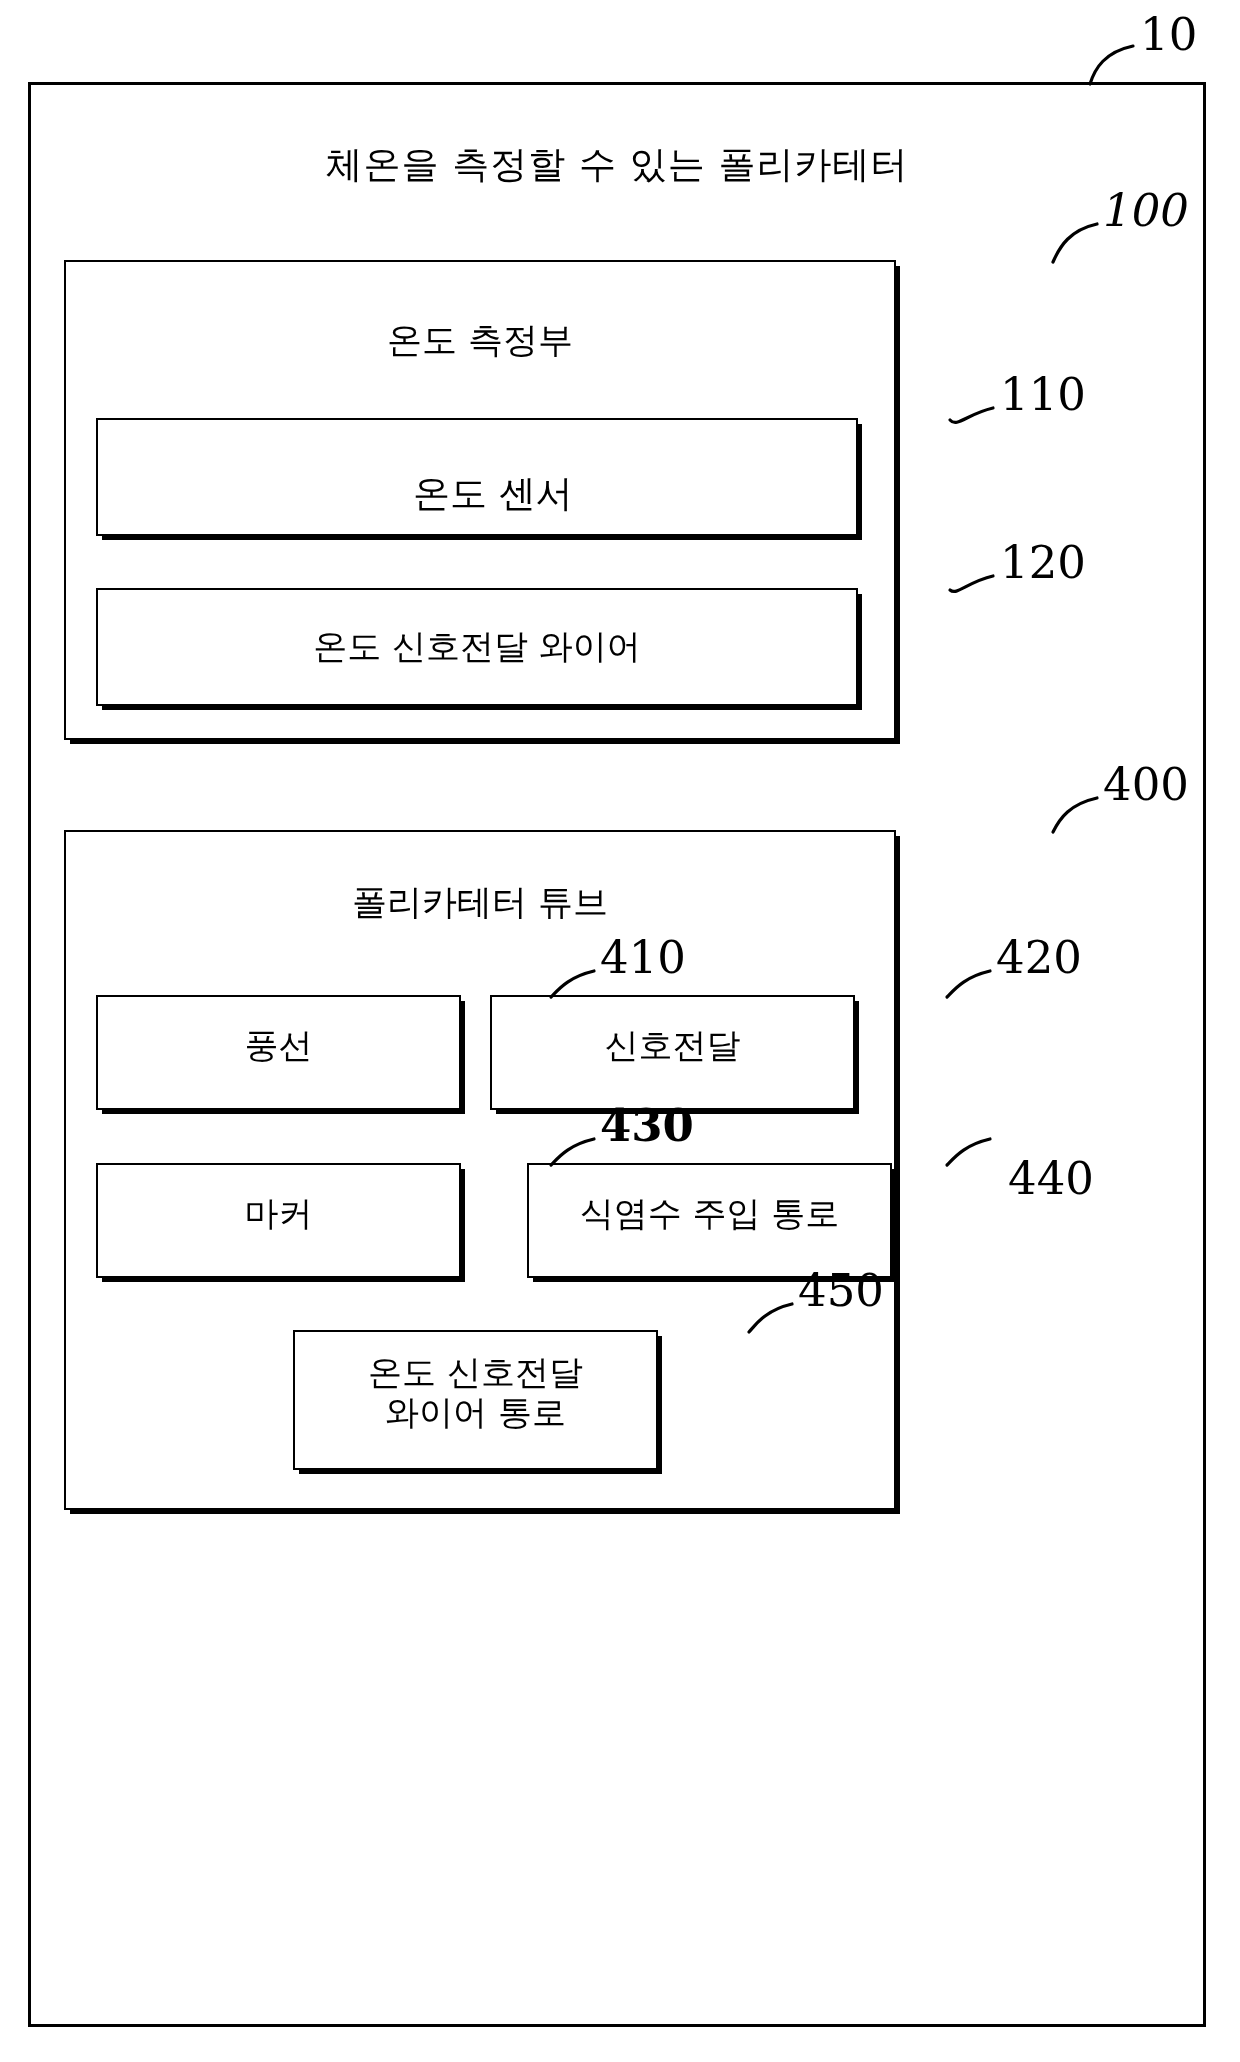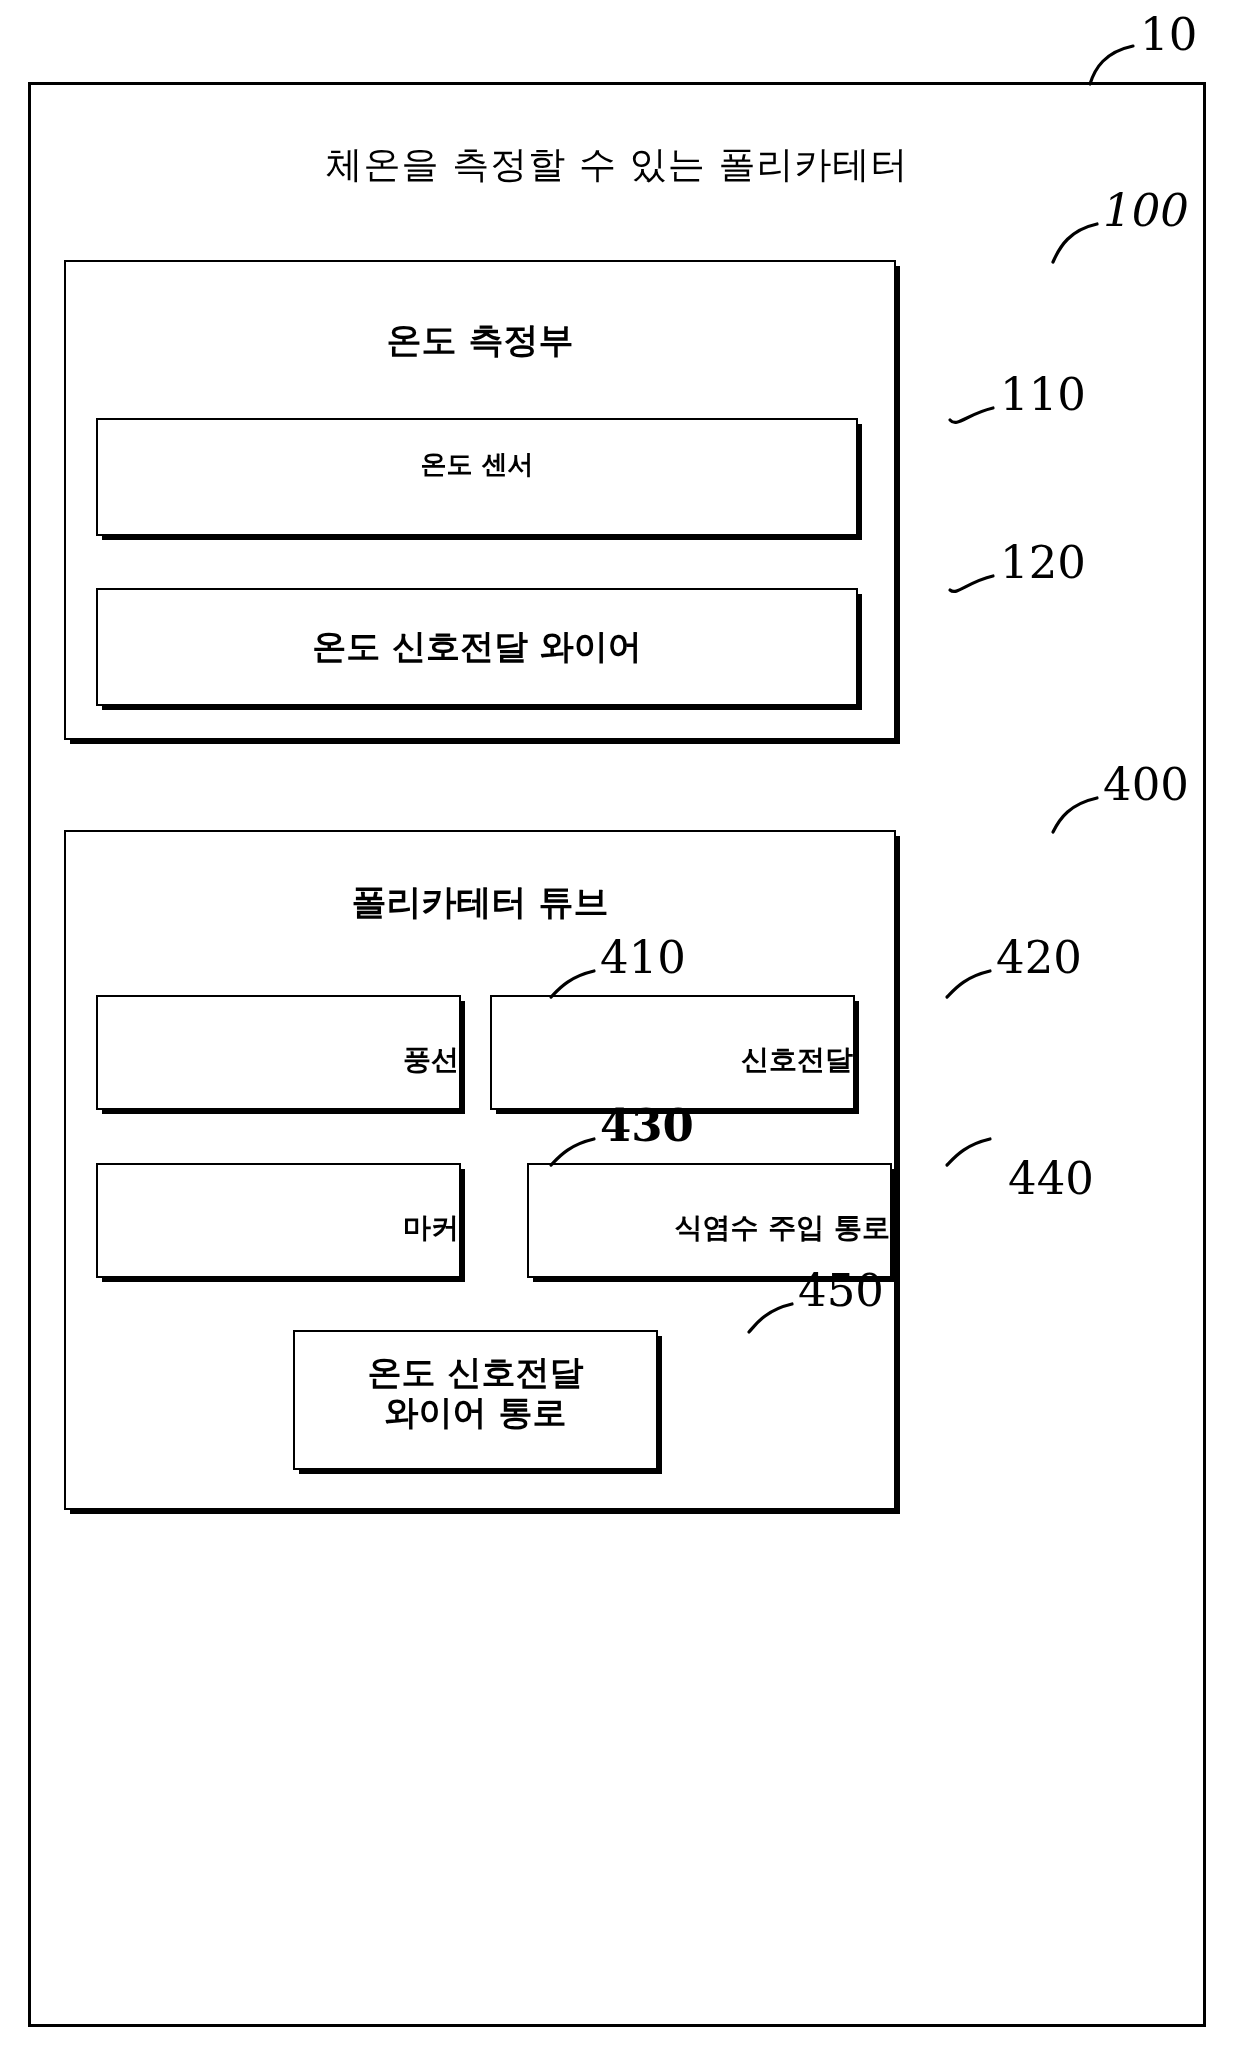--- a/index.html
+++ b/index.html
@@ -36,21 +36,21 @@
     border-width: 3px;
   }
 
   .boxlabel {
     position: absolute;
     left: 0;
     width: 100%;
     text-align: center;
     line-height: 1.18;
     white-space: pre-line;
-    font-weight: 700;
+    font-weight: 400;
   }
 
   
   #outer-box {
     left: 28px;
     top: 82px;
     width: 1178px;
     height: 1945px;
     border: 3px solid #000000;
     box-shadow: none;
@@ -78,22 +78,23 @@
     font-size: 35px;
   }
 
   #box-110 {
     left: 96px;
     top: 418px;
     width: 762px;
     height: 118px;
   }
   #label-110-title {
-    top: 29px;
-    font-size: 26px;
+    top: 52px;
+    font-size: 37px;
+    padding-left: 16px;
   }
 
   #box-120 {
     left: 96px;
     top: 588px;
     width: 762px;
     height: 118px;
   }
   #label-120-title {
     top: 36px;
@@ -138,23 +139,22 @@
     height: 115px;
     margin-left: 37px;
   }
   #box-450 {
     left: 293px;
     top: 1330px;
     width: 365px;
     height: 140px;
   }
   .sub-label {
-    top: 46px;
-    font-size: 28px;
-    text-align: right;
+    top: 28px;
+    font-size: 34px;
   }
   #label-450-title {
     top: 20px;
     font-size: 34px;
   }
 
   
   .refnum {
     position: absolute;
     font-family: "DejaVu Serif", "Liberation Serif", serif;

